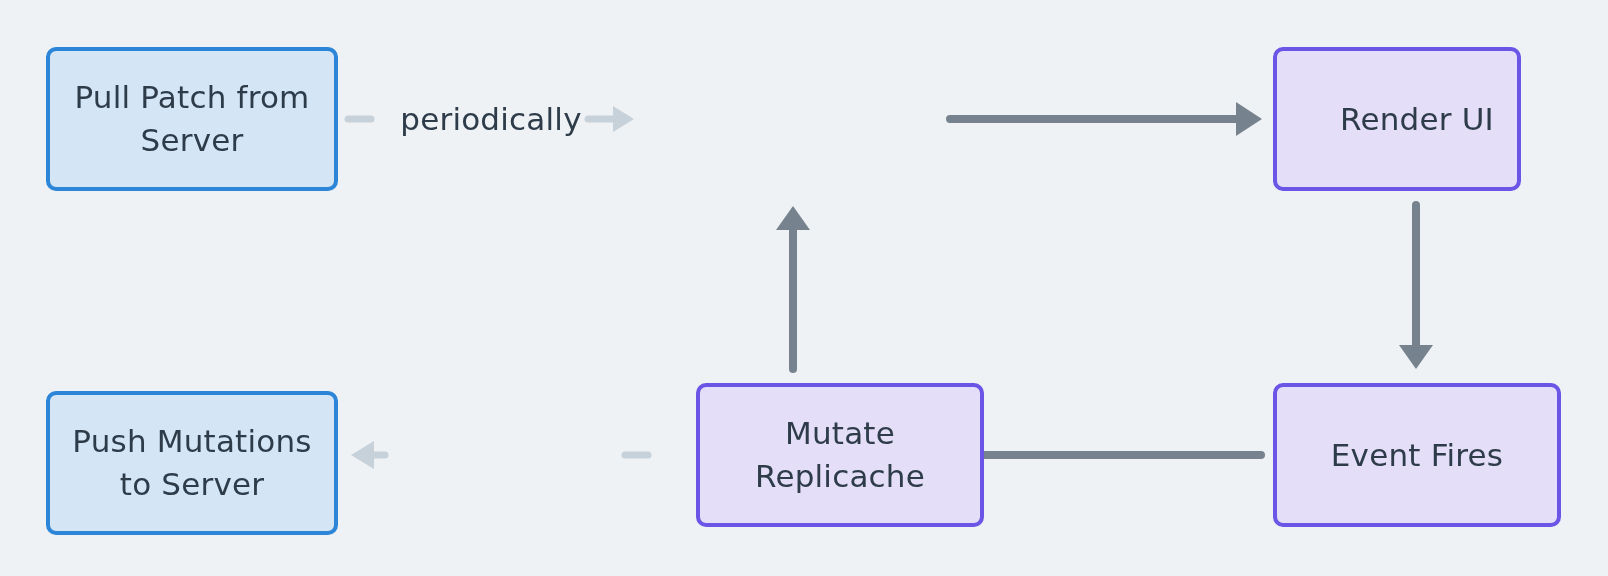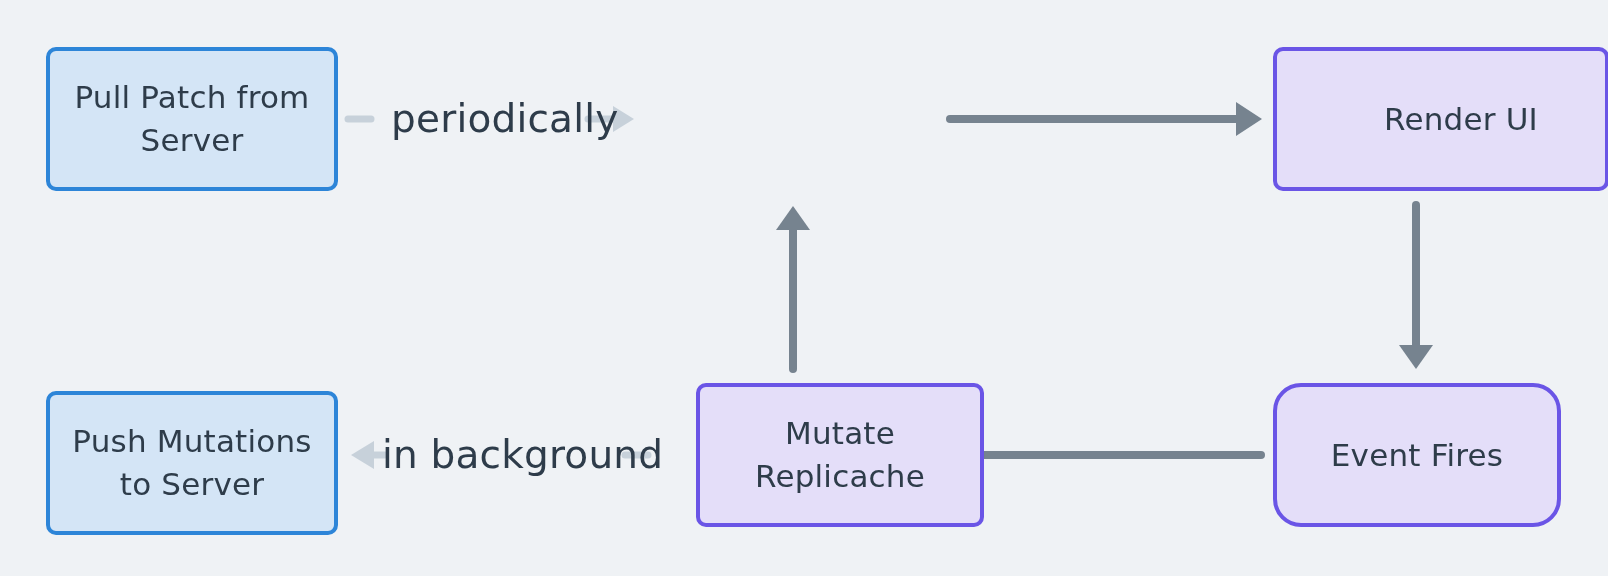--- a/index.html
+++ b/index.html
@@ -44,29 +44,29 @@
     text-align: center;
     color: #2e3c4a;
     font-size: 31px;
     line-height: 43px;
     font-weight: 500;
     letter-spacing: 0.2px;
   }
   
   .n-pull    { left: 46px;   top: 47px;  width: 292px; height: 144px; }
   .n-sub     { left: 649px;  top: 47px;  width: 288px; height: 144px; }
-  .n-render  { left: 1273px; top: 47px;  width: 336px; height: 144px; padding-left: 40px; }
+  .n-render  { left: 1273px; top: 47px;  width: 248px; height: 144px; padding-left: 40px; }
   .n-push    { left: 46px;   top: 383px; width: 292px; height: 144px; margin-top: 8px; }
   .n-mutate  { left: 649px;  top: 383px; width: 288px; height: 144px; margin-left: 47px; }
-  .n-event   { left: 1273px; top: 383px; width: 288px; height: 144px; border-radius: 28px; }
+  .n-event   { left: 1273px; top: 383px; width: 288px; height: 144px; }
 
   .edge-label {
     position: absolute;
     color: #2e3c4a;
-    font-size: 39px;
+    font-size: 31px;
     font-weight: 500;
     letter-spacing: 0.2px;
     text-align: center;
     white-space: nowrap;
   }
   .lbl-periodically { left: 391px; top: 99px;  width: 200px; line-height: 40px; }
   .lbl-background   { left: 382px; top: 435px; width: 240px; line-height: 40px; }
 
   .shaft-dark  { stroke-width: 8; stroke-linecap: round; }
   .shaft-light { stroke-width: 7; stroke-linecap: round; }
@@ -127,15 +127,14 @@
   <div class="node node-purple n-mutate">
     <div class="node-label">Mutate Replicache</div>
   </div>
 
   <div class="node node-purple n-event">
     <div class="node-label">Event Fires</div>
   </div>
 
   <div class="edge-label lbl-periodically">periodically</div>
 
-  <div class="edge-label lbl-background">in background</div>
 
 </div>
 
 </body></html>

